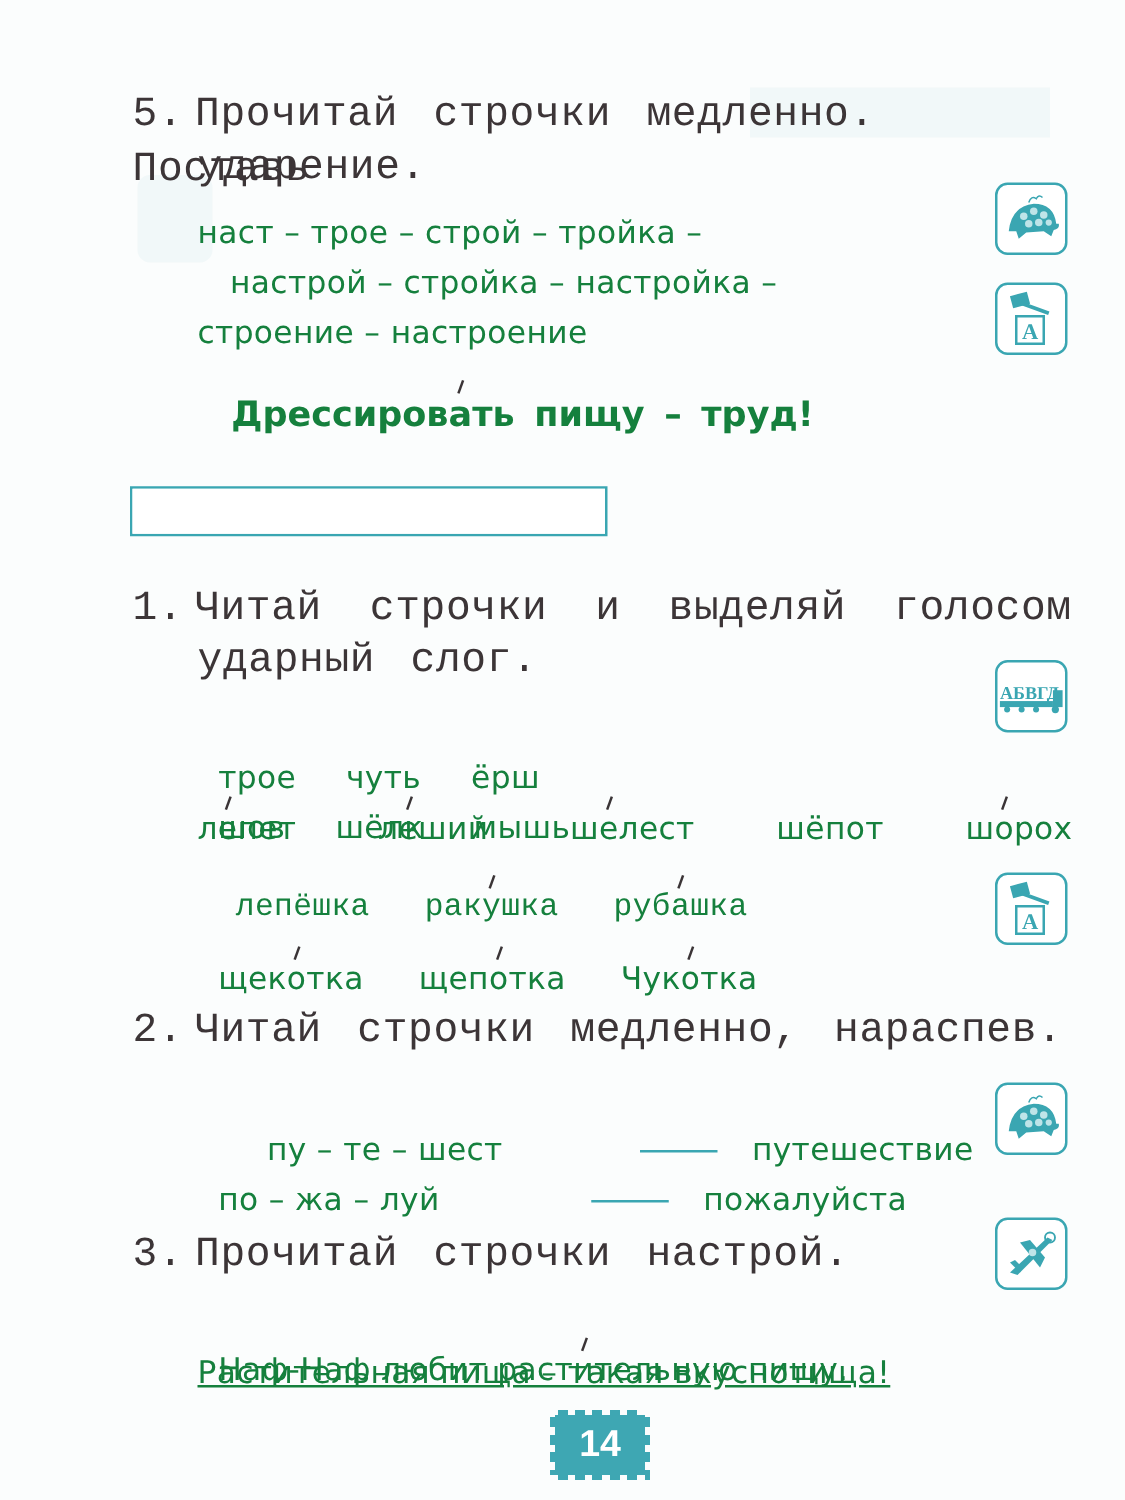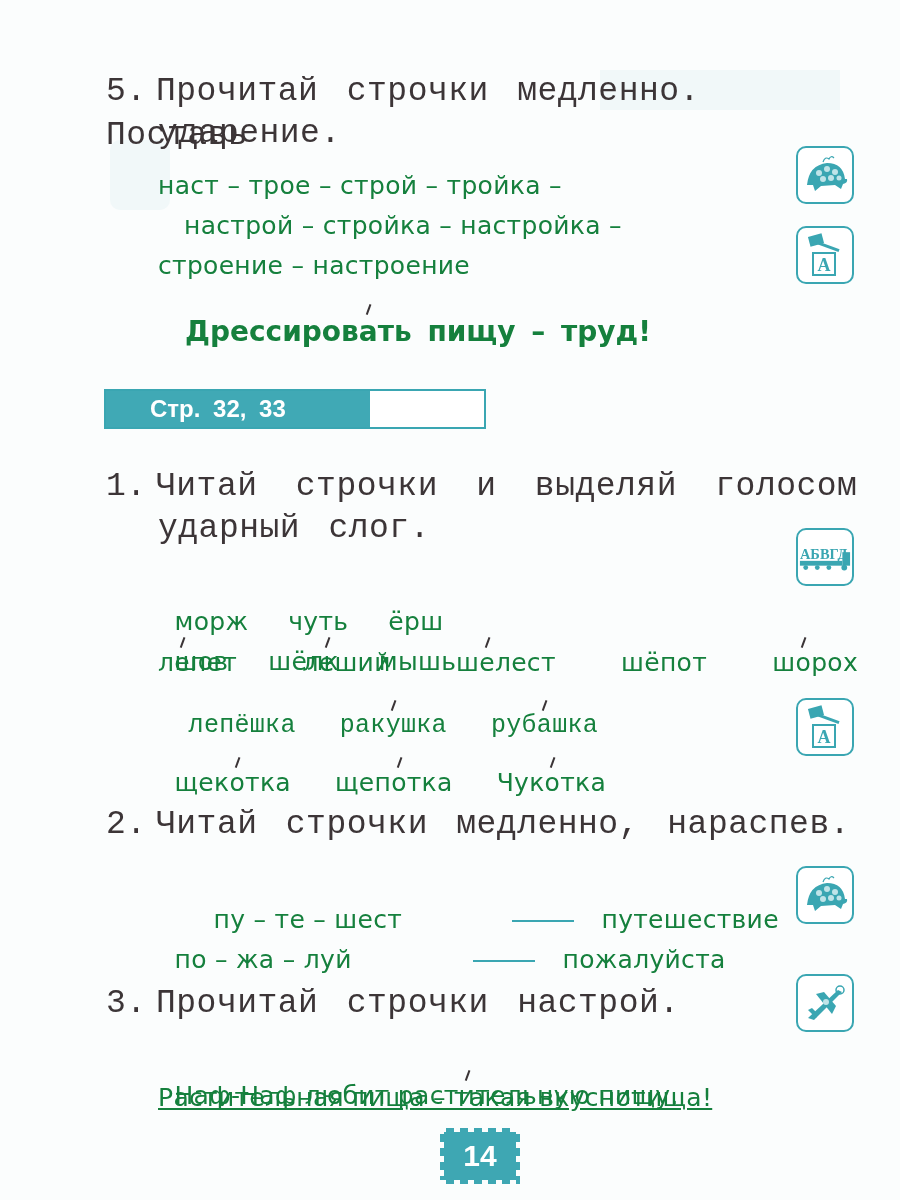--- a/index.html
+++ b/index.html
@@ -126,33 +126,32 @@
     <rect x="10" y="22" width="22" height="22" fill="#fff" stroke="#3aa6b2" stroke-width="2"></rect>
     <text x="21" y="40" font-size="18" text-anchor="middle" fill="#3aa6b2" font-family="Liberation Serif, serif" font-weight="bold">A</text>
   </svg>
 </div>
 
 <div class="abs sans bold" style="left:185px;top:310px;font-size:28px;line-height:44px;word-spacing:6px;">
   <span>Дрессиров</span><span class="acc">а</span><span>ть пищу – труд!</span>
 </div>
 
 <div class="page-bar">
-  <div class="fill">Стр. 32, 33</div>
   <div class="empty"></div>
 </div>
 
 <div class="abs serif task-title" style="left:106px;top:465px;width:760px;">
   <span class="task-num">1.</span><span style="word-spacing:18px;">Читай строчки и выделяй голосом</span>
 </div>
 <div class="abs serif task-title" style="left:158px;top:507px;">
   <span>ударный слог.</span>
 </div>
 
 <div class="abs sans line" style="left:158px;top:562px;">
-  <span>морж</span><span style="display:inline-block;width:40px;"></span><span>чуть</span><span style="display:inline-block;width:40px;"></span><span>ёрш</span>
+  <span>трое</span><span style="display:inline-block;width:40px;"></span><span>чуть</span><span style="display:inline-block;width:40px;"></span><span>ёрш</span>
 </div>
 <div class="abs sans line" style="left:158px;top:602px;">
   <span>шов</span><span style="display:inline-block;width:40px;"></span><span>шёлк</span><span style="display:inline-block;width:40px;"></span><span>мышь</span>
 </div>
 <div class="abs sans line" style="left:158px;top:643px;width:700px;display:flex;justify-content:space-between;">
   <span><span>л</span><span class="acc">е</span><span>пет</span></span>
   <span><span>л</span><span class="acc">е</span><span>ший</span></span>
   <span><span>ш</span><span class="acc">е</span><span>лест</span></span>
   <span>шёпот</span>
   <span><span>ш</span><span class="acc">о</span><span>рох</span></span>

